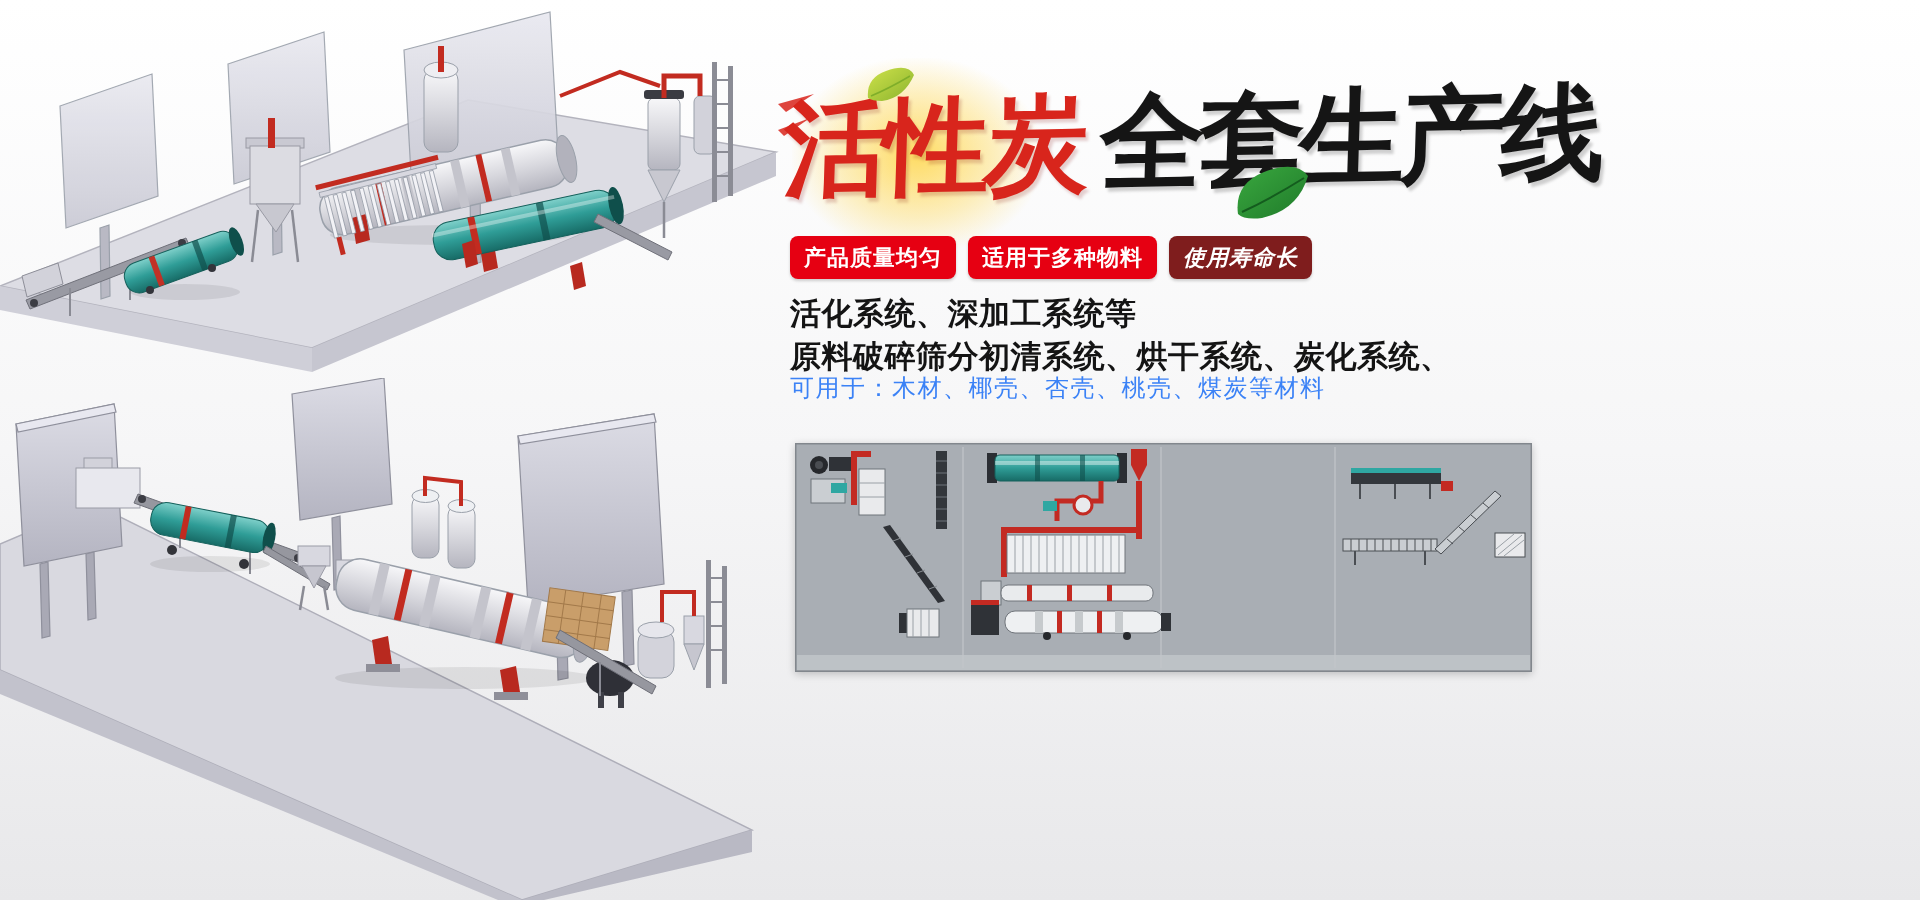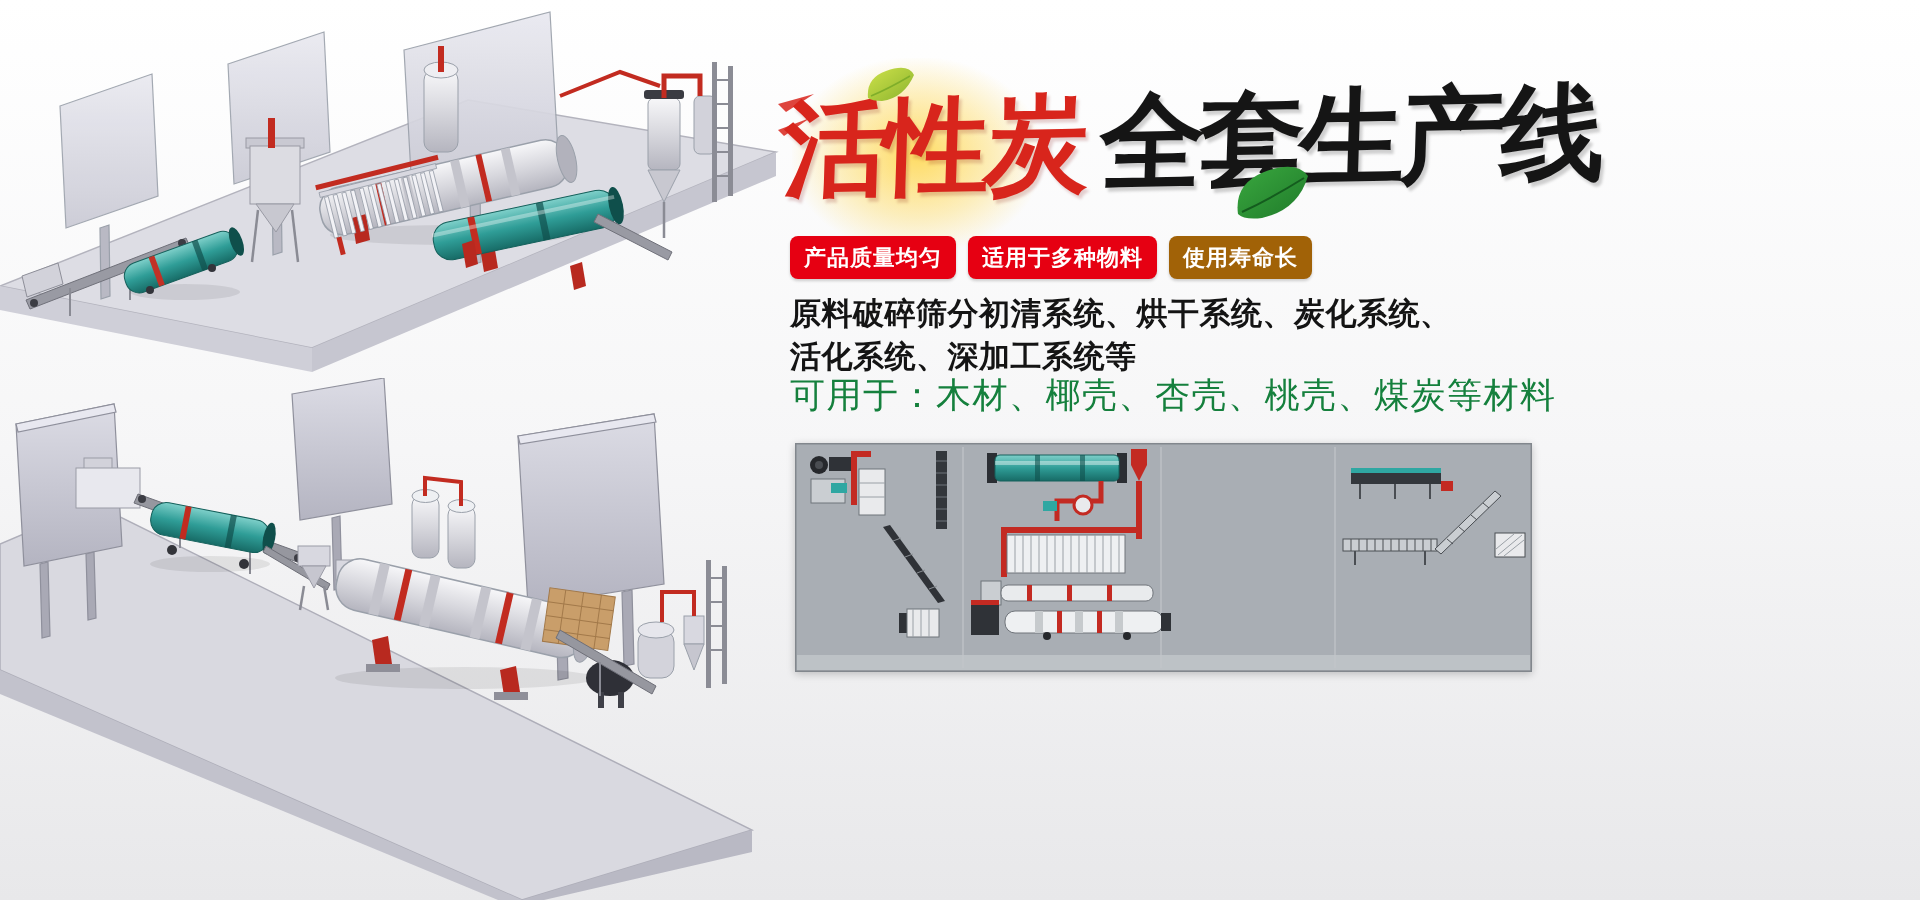--- a/index.html
+++ b/index.html
@@ -41,21 +41,21 @@
     height:43px;line-height:43px;padding:0 14px;border-radius:8px;
     background:#e60012;box-shadow:0 2px 3px rgba(0,0,0,0.18);
   }
 
   .desc{
     position:absolute;left:790px;top:292px;z-index:2;
     font-size:31px;font-weight:700;color:#141414;line-height:43px;letter-spacing:0.5px;
   }
   .materials{
     position:absolute;left:790px;top:372px;z-index:2;
-    font-size:35px;font-weight:400;color:#15803d;letter-spacing:1.5px;
+    font-size:24px;font-weight:400;color:#3b82f6;letter-spacing:1.5px;
   }
 
   .schematic{
     position:absolute;left:795px;top:443px;width:737px;height:229px;z-index:2;
     box-shadow:0 2px 8px rgba(0,0,0,0.22);
   }
   .schematic svg{display:block;width:737px;height:229px;}
 </style>
 </head>
 <body>
@@ -321,26 +321,26 @@
           <stop offset="1" stop-color="#1f7a2a"></stop>
     </linearGradient>
       </defs>
     <path d="M6,50 Q2,20 32,8 Q64,-4 76,12 Q66,46 30,54 Q12,56 6,50 Z" fill="url(#leafG2)"></path>
     <path d="M10,48 Q40,34 72,14" stroke="#145c1e" stroke-width="2" fill="none"></path>
   </svg>
 
   <div class="badges">
     <div class="badge" style="background-color: rgb(230, 0, 18);">产品质量均匀</div>
     <div class="badge" style="background-color: rgb(230, 0, 18);">适用于多种物料</div>
-    <div class="badge" style="background-color: #a16207;">使用寿命长</div>
+    <div class="badge" style="background-color: #7f1d1d; font-style: italic;">使用寿命长</div>
   </div>
 
   <div class="desc">
+    <div>活化系统、深加工系统等</div>
     <div>原料破碎筛分初清系统、烘干系统、炭化系统、</div>
-    <div>活化系统、深加工系统等</div>
   </div>
   <div class="materials">可用于：木材、椰壳、杏壳、桃壳、煤炭等材料</div>
 
   <div class="schematic">
     <svg viewBox="0 0 737 229">
       <defs>
         <linearGradient id="gC-teal" x1="0" y1="0" x2="0" y2="1">
           <stop offset="0" stop-color="#7fd0ca"></stop>
             <stop offset="0.5" stop-color="#2f9d97"></stop>
             <stop offset="1" stop-color="#176b66"></stop>

